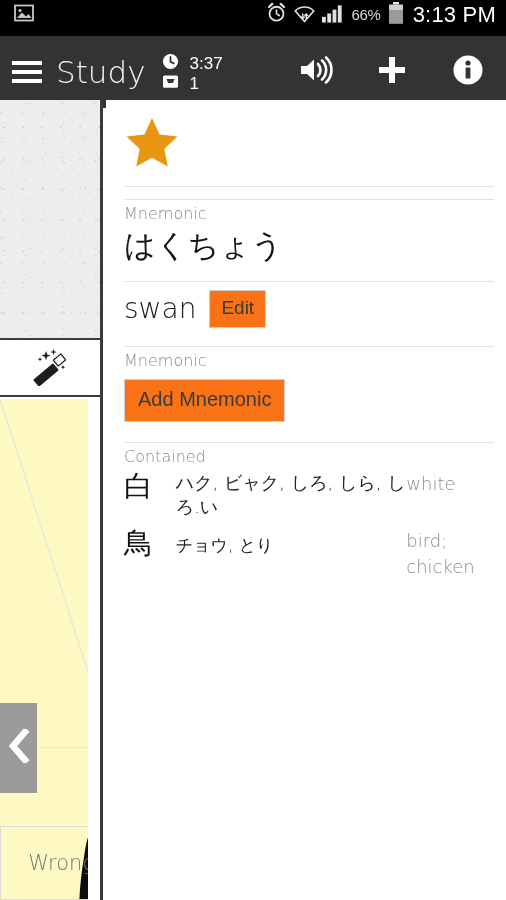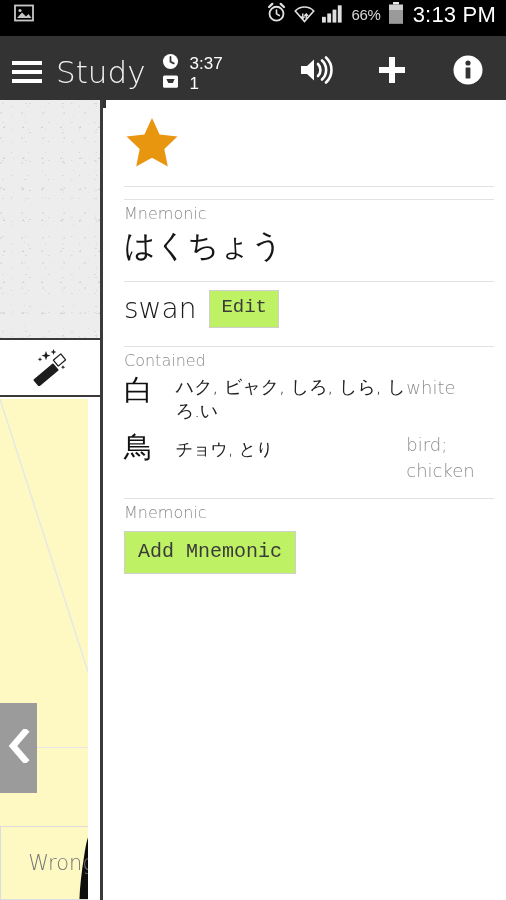--- a/index.html
+++ b/index.html
@@ -253,25 +253,25 @@
     padding-bottom: 10px;
   }
   .def-value {
     font-size: 28px;
     color: #1a1a1a;
     font-family: "DejaVu Sans", sans-serif;
     font-weight: 300;
     line-height: 1.1;
   }
   .btn {
-    background: #bef264;
+    background: #f97316;
     border: 1px solid #cfcfcf;
     color: #3b3b3b;
     font-size: 19px;
-    font-family: Liberation Mono, monospace;
+    font-family: Liberation Sans, sans-serif;
     font-weight: 300;
     padding: 6px 11px 8px 11px;
     line-height: 1.15;
   }
   .mnem-wrap { padding-top: 8px; padding-bottom: 12px; }
   .btn-mnemonic { padding: 8px 13px 10px 13px; font-size: 20px; }
 
   
   .contained-table {
     width: 100%;
@@ -482,20 +482,28 @@
       <div class="divider"></div>
       <div class="sec-label">Mnemonic</div>
       <div class="reading-value">はくちょう</div>
     </div>
 
     <div class="section">
       <div class="divider"></div>
       <div class="def-row">
         <span class="def-value">swan</span>
         <button class="btn">Edit</button>
+      </div>
+    </div>
+
+    <div class="section">
+      <div class="divider"></div>
+      <div class="sec-label">Mnemonic</div>
+      <div class="mnem-wrap">
+        <button class="btn btn-mnemonic">Add Mnemonic</button>
       </div>
     </div>
 
     <div class="section">
       <div class="divider"></div>
       <div class="sec-label">Contained</div>
       <table class="contained-table">
         <tbody>
           <tr>
             <td class="cell-kanji">白</td>
@@ -504,22 +512,14 @@
           </tr>
           <tr class="row-second">
             <td class="cell-kanji">鳥</td>
             <td class="cell-readings">チョウ, とり</td>
             <td class="cell-meaning">bird; chicken</td>
           </tr>
         </tbody>
       </table>
     </div>
 
-    <div class="section">
-      <div class="divider"></div>
-      <div class="sec-label">Mnemonic</div>
-      <div class="mnem-wrap">
-        <button class="btn btn-mnemonic">Add Mnemonic</button>
-      </div>
-    </div>
-
   </div>
 </div>
 
 </body></html>

